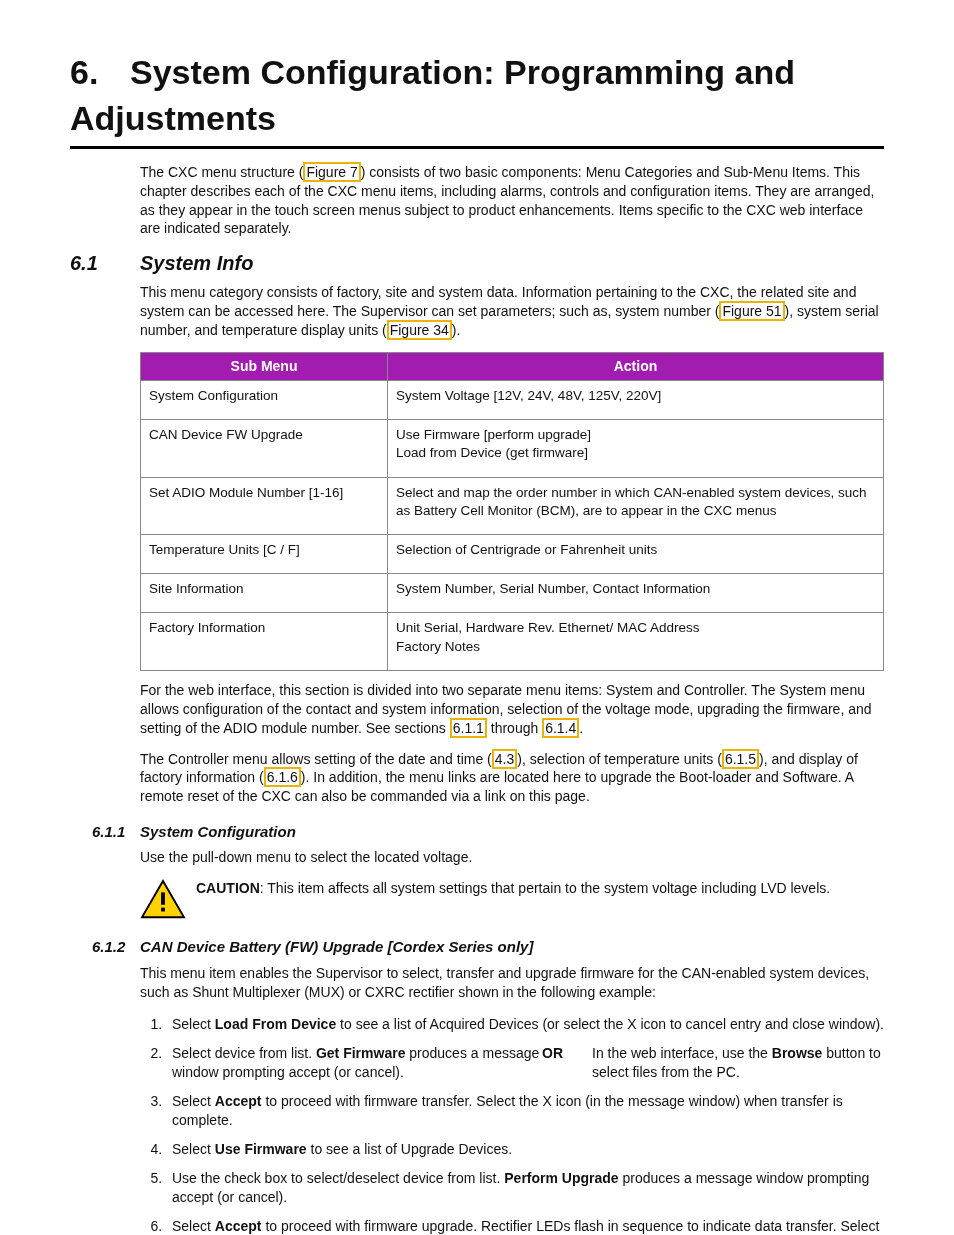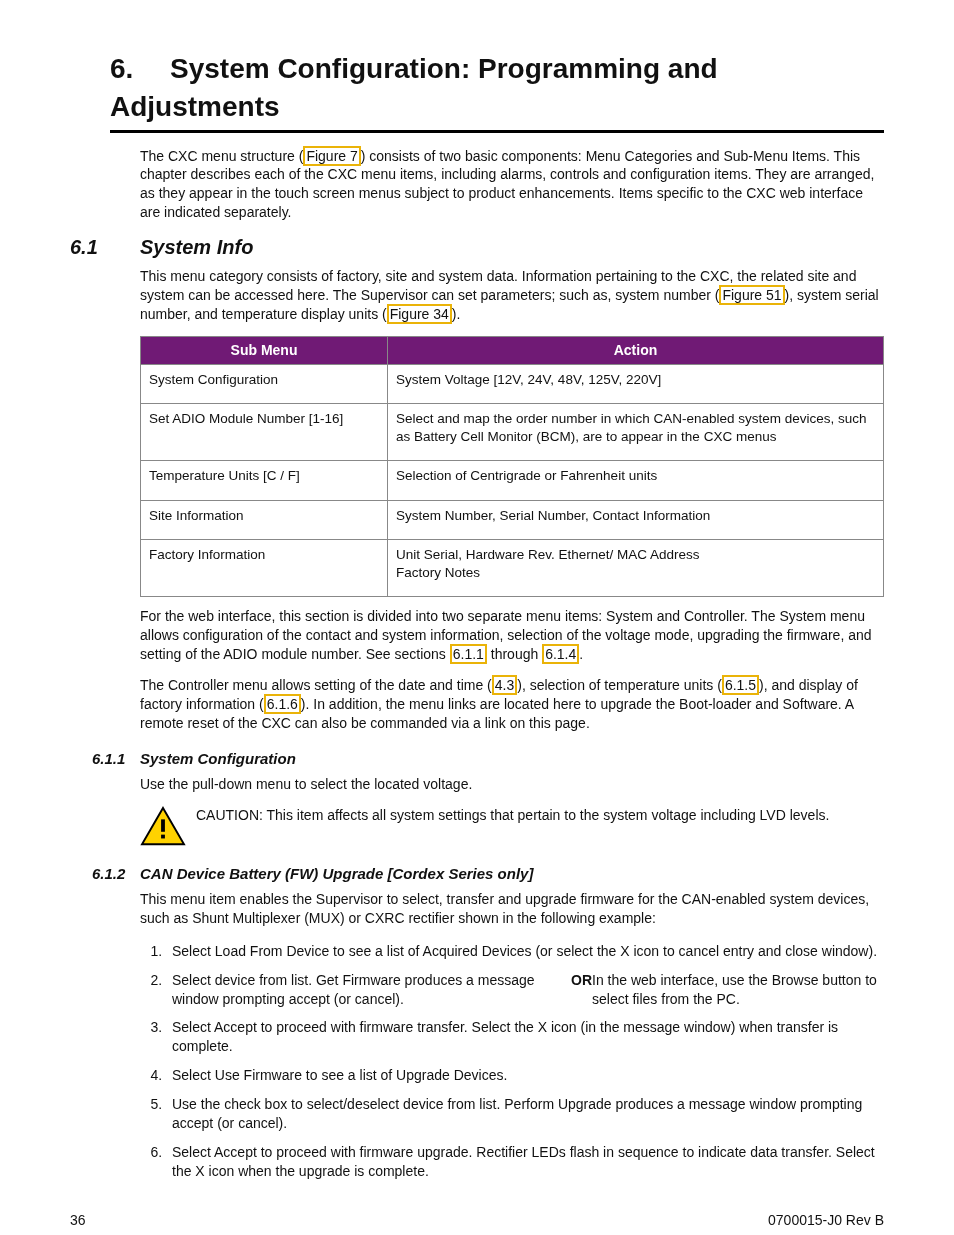--- a/index.html
+++ b/index.html
@@ -6,46 +6,45 @@
     font-family: Arial, Helvetica, sans-serif;
     color: #111;
     margin: 0;
     padding: 50px 70px 30px 70px;
     width: 954px;
     box-sizing: border-box;
     font-size: 14px;
     line-height: 1.35;
   }
   .chapter-title {
-    font-size: 28px;
+    font-size: 34px;
     font-weight: bold;
     border-bottom: 3px solid #000;
     padding-bottom: 4px;
     margin-bottom: 14px;
-    margin-left: 40px;
   }
   .chapter-title .num { display:inline-block; width:60px; }
   .body-text { margin-left: 70px; margin-bottom: 12px; }
   .h2row { font-size: 20px; font-weight: bold; margin-top: 10px; margin-bottom: 6px; font-style: italic; }
   .h2row .num { display:inline-block; width:70px; }
   .h3row { font-size: 15px; font-weight: bold; margin-top: 16px; margin-bottom: 6px; font-style: italic; }
   .h3row .num { display:inline-block; width:48px; margin-left:22px;}
   .link { text-decoration: none; color: inherit; border: 2px solid #eab308; padding: 0 1px; }
   table { border-collapse: collapse; width: calc(100% - 70px); margin-left: 70px; margin-bottom: 10px; }
-  th { background: #701a75; color: #fff; font-weight: bold; padding: 4px 8px; border: 1px solid #888; font-size: 14px;}
+  th { background: #a21caf; color: #fff; font-weight: bold; padding: 4px 8px; border: 1px solid #888; font-size: 14px;}
   td { padding: 6px 8px 14px 8px; border: 1px solid #888; vertical-align: top; font-size: 13.5px;}
   td.sub { width: 230px; }
   .caution-block { display:flex; margin-left:70px; margin-top:6px; margin-bottom:10px; align-items:flex-start;}
   .caution-icon { width:46px; height:42px; flex-shrink:0; margin-right:10px;}
-  .bold { font-weight: normal; }
+  .bold { font-weight: bold; }
   ol.steps { margin-left: 70px; padding-left: 26px; }
   ol.steps li { margin-bottom: 10px; padding-left: 6px;}
   .two-col { display:flex; }
   .two-col .left { width: 370px; }
-  .two-col .or { width: 50px; font-weight: bold; text-align: right; }
+  .two-col .or { width: 50px; font-weight: bold; }
   .two-col .right { flex:1; }
   .footer { display:flex; justify-content: space-between; margin-top: 30px; font-size: 14px;}
 </style>
 </head>
 <body>
 
 <div class="chapter-title">
   <span class="num">6.</span><span>System Configuration: Programming and Adjustments</span>
 </div>
 
@@ -65,20 +64,24 @@
   <thead>
     <tr>
       <th>Sub Menu</th>
       <th>Action</th>
     </tr>
   </thead>
   <tbody id="tbody">
       <tr>
         <td class="sub">System Configuration</td>
         <td>System Voltage [12V, 24V, 48V, 125V, 220V]</td>
+      </tr>
+      <tr>
+        <td class="sub">CAN Device FW Upgrade</td>
+        <td>Use Firmware [perform upgrade]<br>Load from Device (get firmware]</td>
       </tr>
       <tr>
         <td class="sub">Set ADIO Module Number [1-16]</td>
         <td>Select and map the order number in which CAN-enabled system devices, such as Battery Cell Monitor (BCM), are to appear in the CXC menus</td>
       </tr>
       <tr>
         <td class="sub">Temperature Units [C / F]</td>
         <td>Selection of Centrigrade or Fahrenheit units</td>
       </tr>
       <tr>

